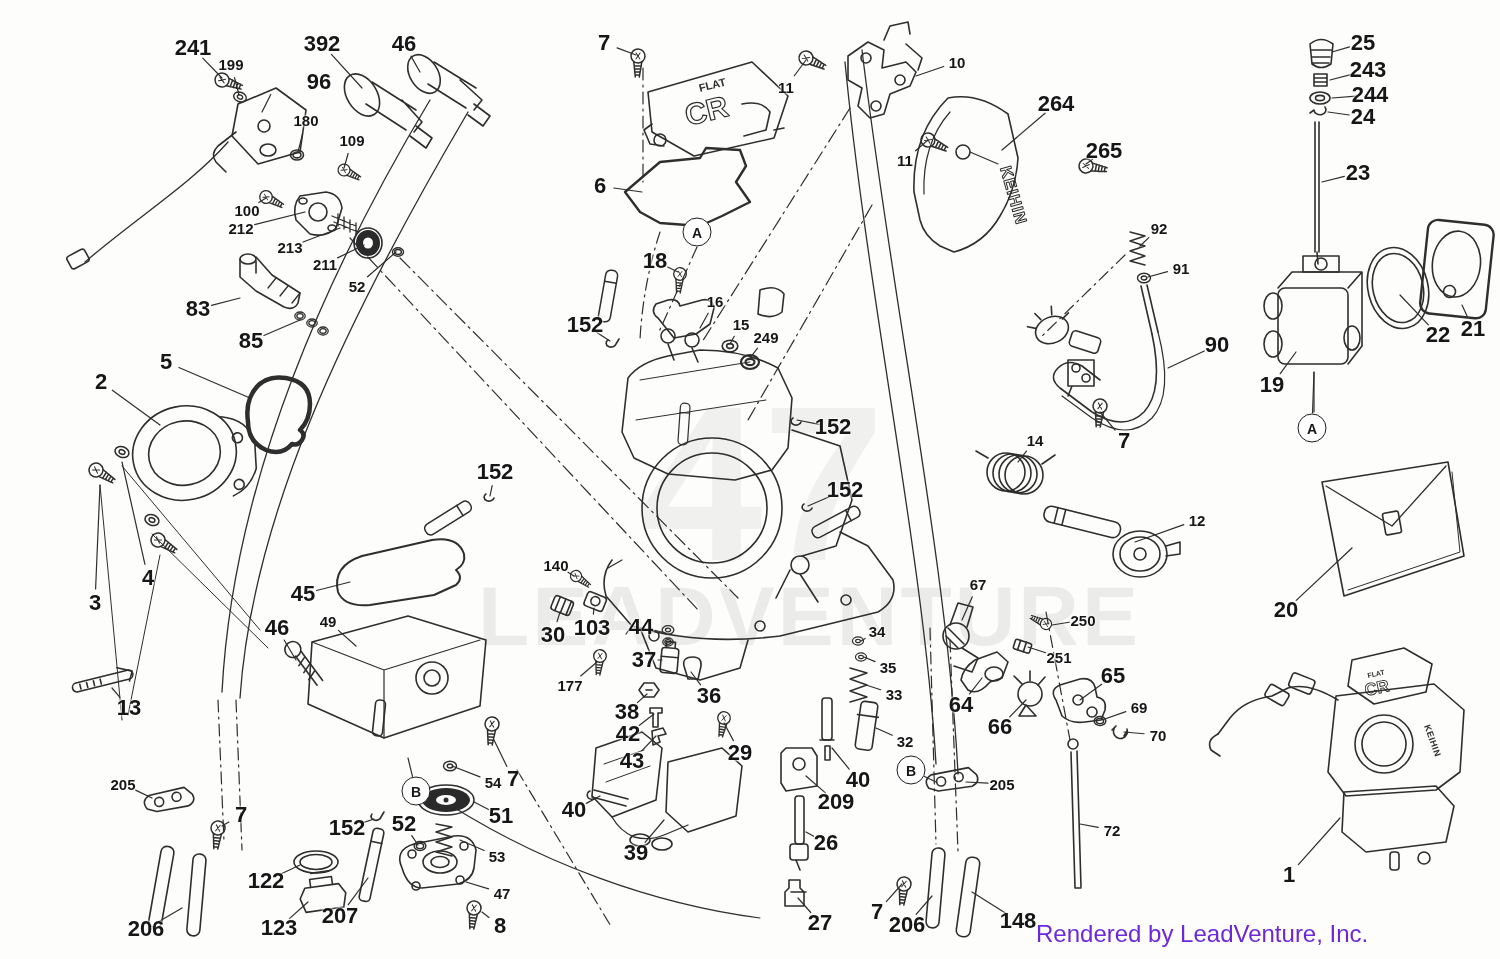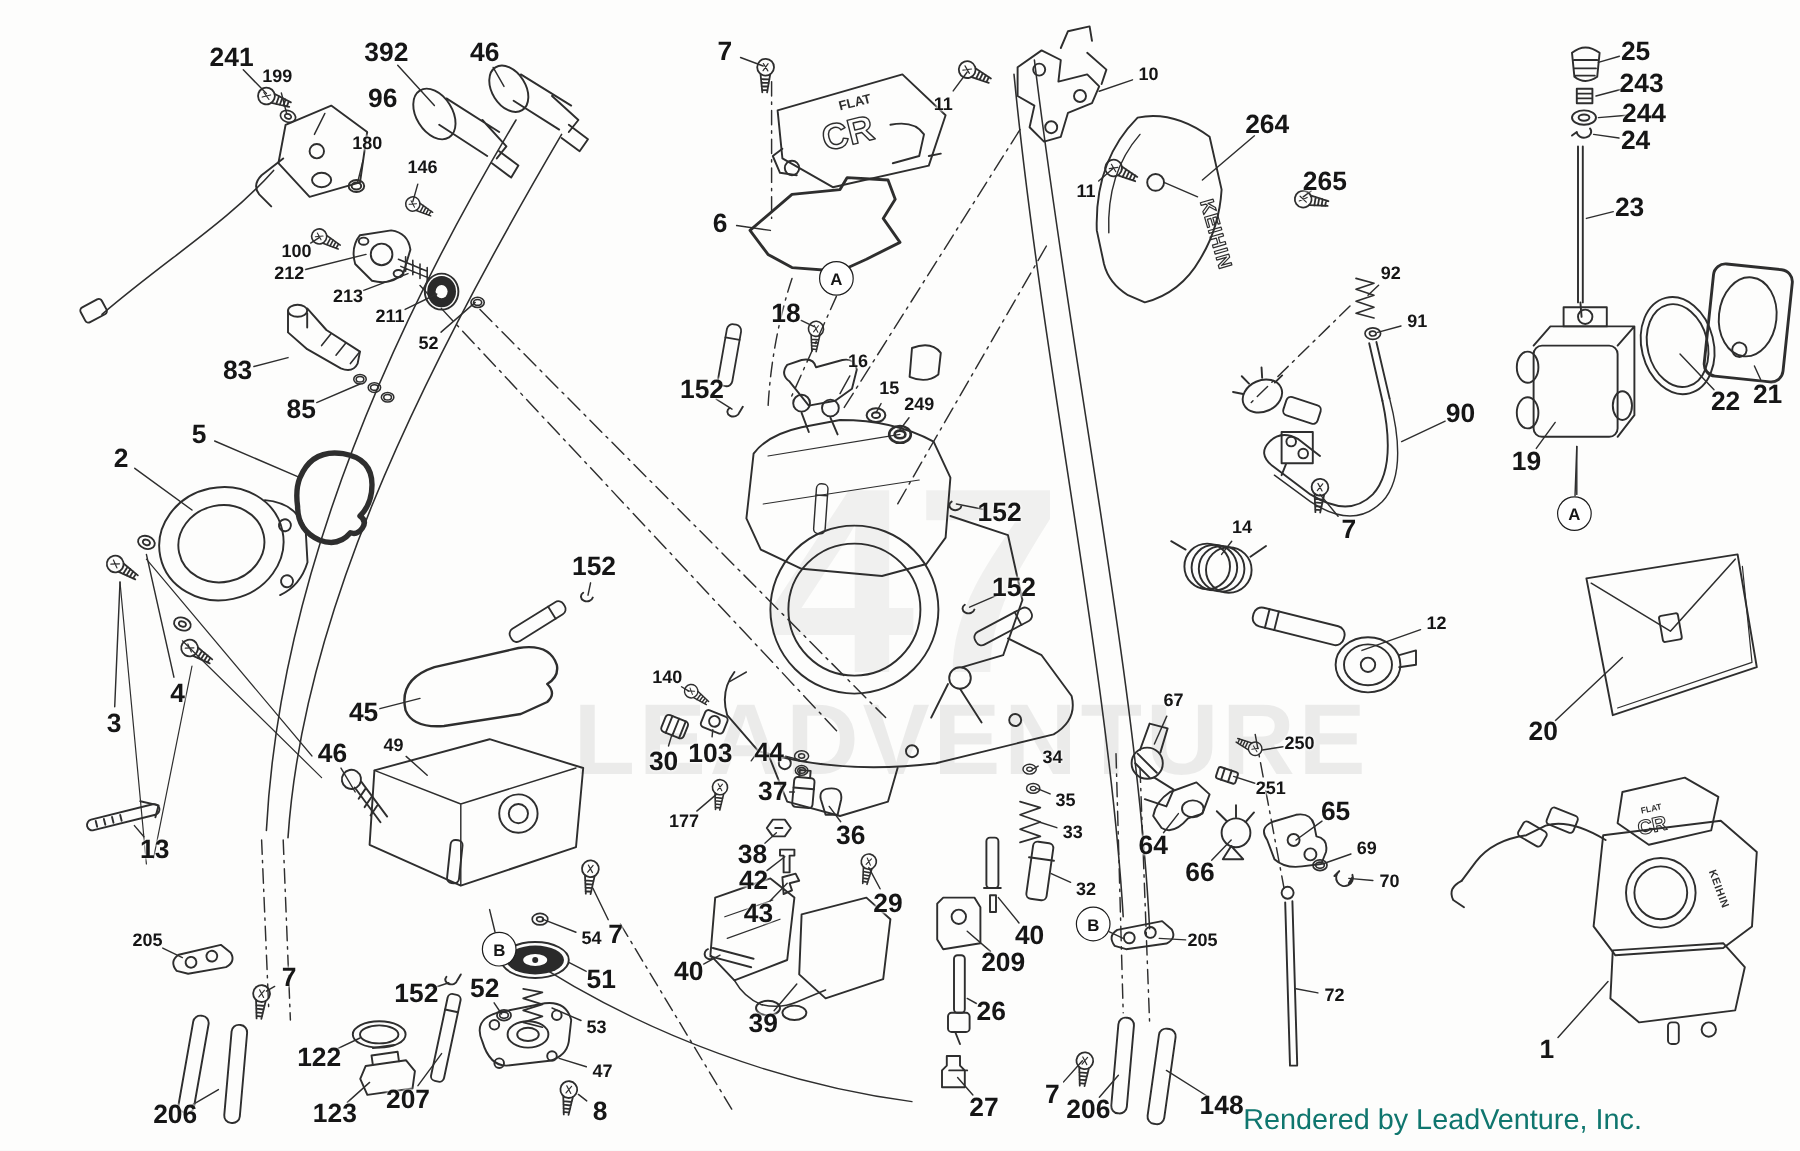--- a/index.html
+++ b/index.html
@@ -7,21 +7,21 @@
          font-family:"Liberation Sans",sans-serif;}
   #art{position:absolute;left:0;top:0;}
   #callout-layer{position:absolute;left:0;top:0;width:100%;height:100%;pointer-events:none;}
   .co{position:absolute;transform:translate(-50%,-50%);color:#161616;white-space:nowrap;
       text-shadow:0 0 3px #fff,0 0 3px #fff;}
   .co-lg{font-size:22px;font-weight:700;}
   .co-sm{font-size:15px;font-weight:700;}
   .co-circle{width:27px;height:27px;border:1.7px solid #1d1d1d;border-radius:50%;
       background:#fff;display:flex;align-items:center;justify-content:center;
       font-size:14px;font-weight:700;}
-  .credit{position:absolute;left:1036px;top:920px;font-size:24px;color:#0f766e;
+  .credit{position:absolute;left:1036px;top:920px;font-size:24px;color:#6d28d9;
       font-family:"Liberation Sans",sans-serif;}
 </style>
 </head>
 <body>
 
 <div class="stage">
 
 <svg id="art" width="1500" height="959" viewBox="0 0 1500 959">
   <defs>
     <g id="scr" stroke="#2e2e2e" fill="none" stroke-width="1.5">
@@ -546,21 +546,21 @@
   </g>
 </svg>
 
 <div id="callout-layer">
       <div class="co co-lg" style="left: 193px; top: 48px;">241</div>
       <div class="co co-sm" style="left: 231px; top: 64px;">199</div>
       <div class="co co-lg" style="left: 277px; top: 82px; margin-left: 42px;">96</div>
       <div class="co co-lg" style="left: 322px; top: 44px;">392</div>
       <div class="co co-lg" style="left: 404px; top: 44px;">46</div>
       <div class="co co-sm" style="left: 306px; top: 120px;">180</div>
-      <div class="co co-sm" style="left: 352px; top: 140px;">146</div>
+      <div class="co co-sm" style="left: 352px; top: 140px;">109</div>
       <div class="co co-sm" style="left: 247px; top: 210px;">100</div>
       <div class="co co-sm" style="left: 241px; top: 228px;">212</div>
       <div class="co co-sm" style="left: 290px; top: 247px;">213</div>
       <div class="co co-sm" style="left: 325px; top: 264px;">211</div>
       <div class="co co-sm" style="left: 357px; top: 286px;">52</div>
       <div class="co co-lg" style="left: 198px; top: 309px;">83</div>
       <div class="co co-lg" style="left: 251px; top: 341px;">85</div>
       <div class="co co-lg" style="left: 166px; top: 362px;">5</div>
       <div class="co co-lg" style="left: 101px; top: 382px;">2</div>
       <div class="co co-lg" style="left: 95px; top: 603px;">3</div>

